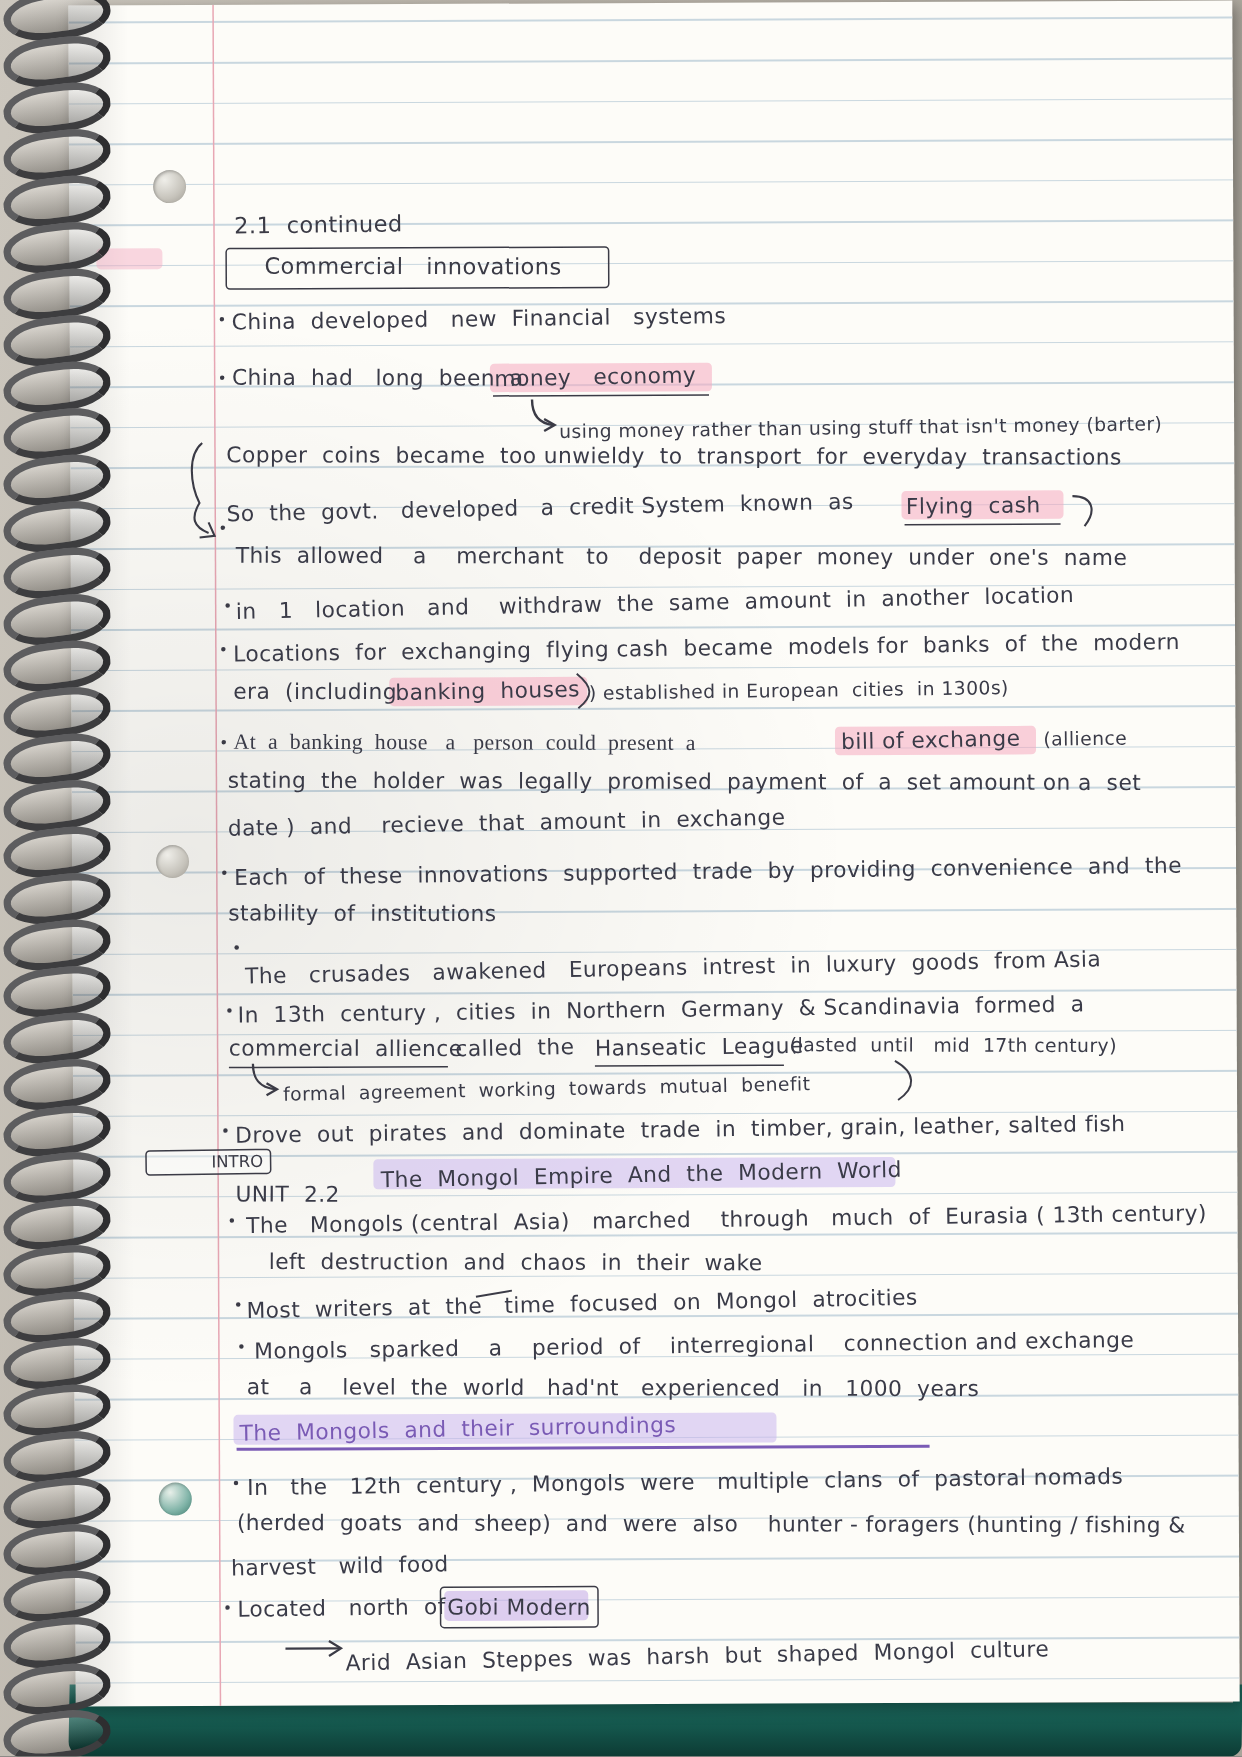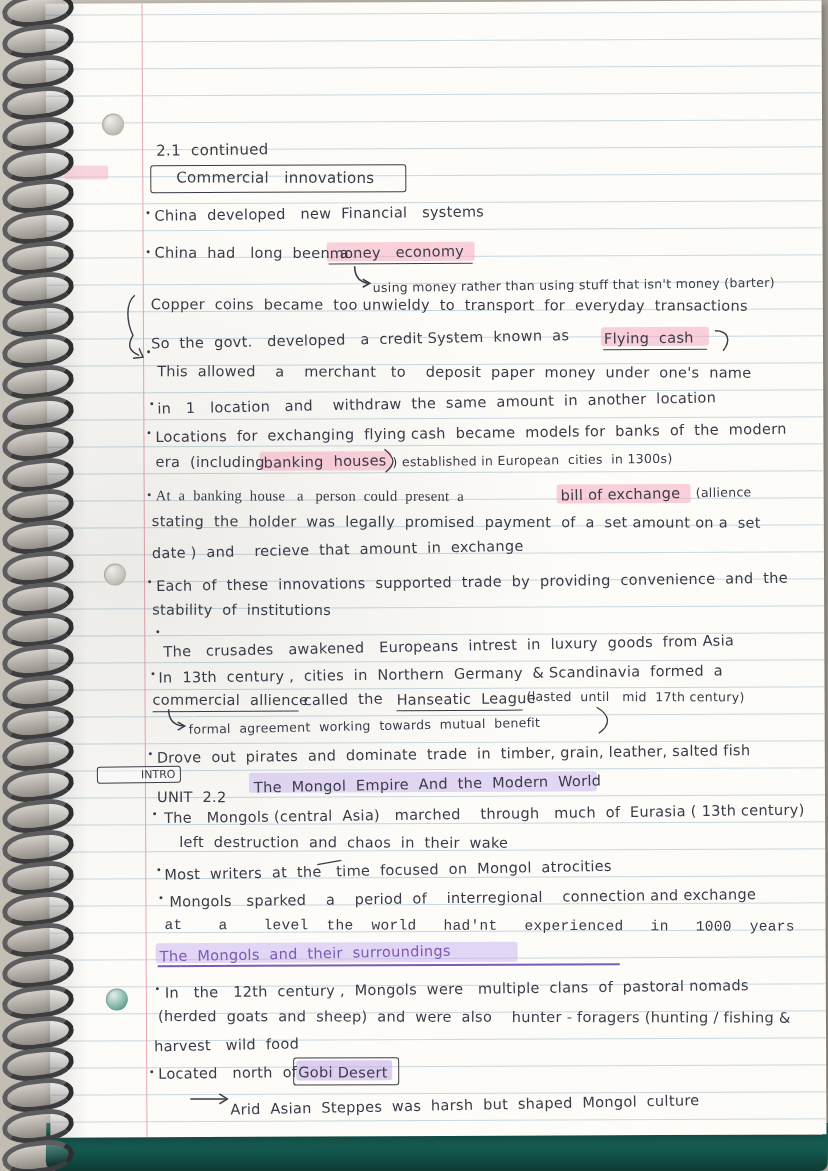--- a/index.html
+++ b/index.html
@@ -312,27 +312,27 @@
         <div class="hand ink sl1" style="left: 348px; top: 690px;">Hanseatic  League</div>
         <div class="hand small ink sl2" style="left: 478px; top: 690px;">(lasted  until   mid  17th century)</div>
         <div class="hand small ink sl3" style="left: 140px; top: 718px;">formal  agreement  working  towards  mutual  benefit</div>
         <div class="hand ink sl1" style="left: 108px; top: 745px;">Drove  out  pirates  and  dominate  trade  in  timber, grain, leather, salted fish</div>
         <div class="hand ink sl2" style="left: 108px; top: 775px; margin-top: 12px;">UNIT  2.2</div>
         <div class="hand ink sl3" style="left: 205px; top: 775px;">The  Mongol  Empire  And  the  Modern  World</div>
         <div class="hand ink sl1" style="left: 115px; top: 805px;">The   Mongols (central  Asia)   marched    through   much  of  Eurasia ( 13th century)</div>
         <div class="hand ink sl2" style="left: 130px; top: 833px; text-align: center;">left  destruction  and  chaos  in  their  wake</div>
         <div class="hand ink sl3" style="left: 115px; top: 861px;">Most  writers  at  the   time  focused  on  Mongol  atrocities</div>
         <div class="hand ink sl1" style="left: 120px; top: 889px;">Mongols   sparked    a    period  of    interregional    connection and exchange</div>
-        <div class="hand ink sl2" style="left: 115px; top: 917px; font-family: Liberation Mono, monospace;">at    a    level  the  world   had'nt   experienced   in   1000  years</div>
+        <div class="hand ink sl2" style="left: 115px; top: 917px;">at    a    level  the  world   had'nt   experienced   in   1000  years</div>
         <div class="hand purple sl3" style="left: 110px; top: 944px;">The  Mongols  and  their  surroundings</div>
         <div class="hand ink sl1" style="left: 115px; top: 980px;">In   the   12th  century ,  Mongols  were   multiple  clans  of  pastoral nomads</div>
         <div class="hand ink sl2" style="left: 108px; top: 1008px;">(herded  goats  and  sheep)  and  were  also    hunter - foragers (hunting / fishing &amp;</div>
         <div class="hand ink sl3" style="left: 104px; top: 1035px;">harvest   wild  food</div>
         <div class="hand ink sl1" style="left: 108px; top: 1063px;">Located   north  of</div>
-        <div class="hand ink sl2" style="left: 248px; top: 1063px;">Gobi Desert</div>
+        <div class="hand ink sl2" style="left: 248px; top: 1063px;">Gobi Modern</div>
         <div class="hand ink sl3" style="left: 180px; top: 1096px;">Arid  Asian  Steppes  was  harsh  but  shaped  Mongol  culture</div>
       </div>
 
     <div class="margin-tag sl1" style="left:48px; top:763px;padding-left:43px;">INTRO</div>
 
     <div class="punch" style="left:56px; top:110px; width:22px; height:22px;"></div>
     <div class="punch" style="left:56px; top:560px; width:22px; height:22px;"></div>
     <div class="punch" style="left:56px; top:985px; width:22px; height:22px; background:radial-gradient(circle at 35% 30%, #e7efe9, #7fb3a7 60%, #3d7a6d 100%);"></div>
   </div>
 

